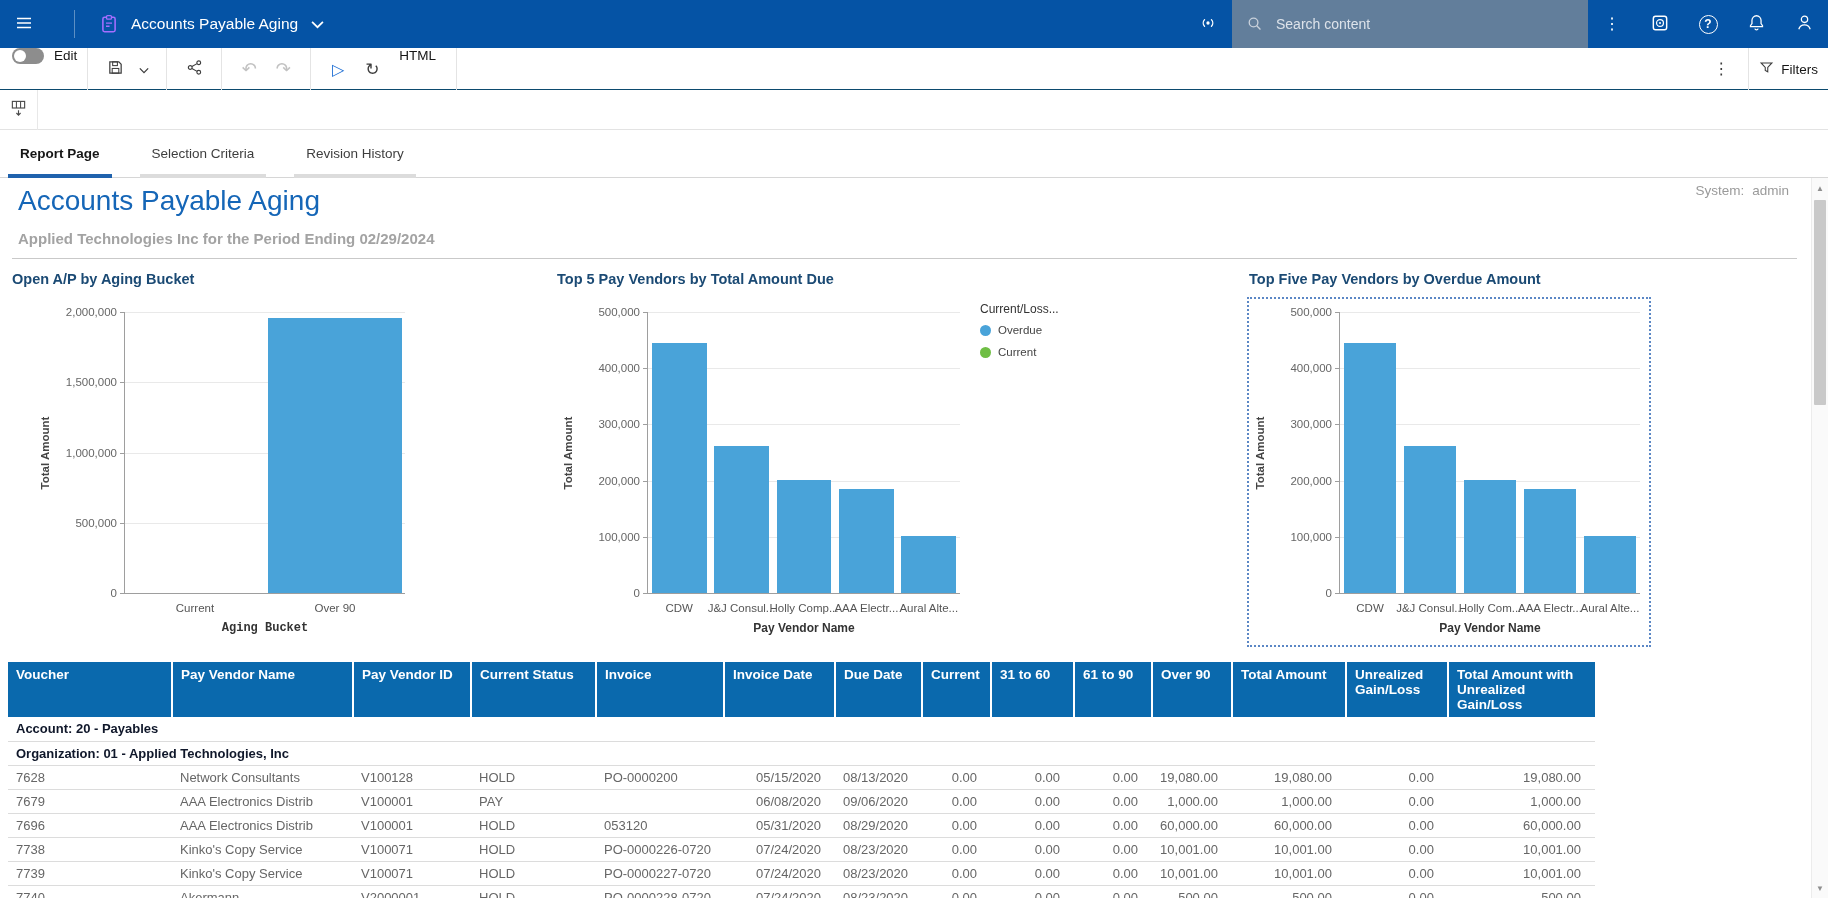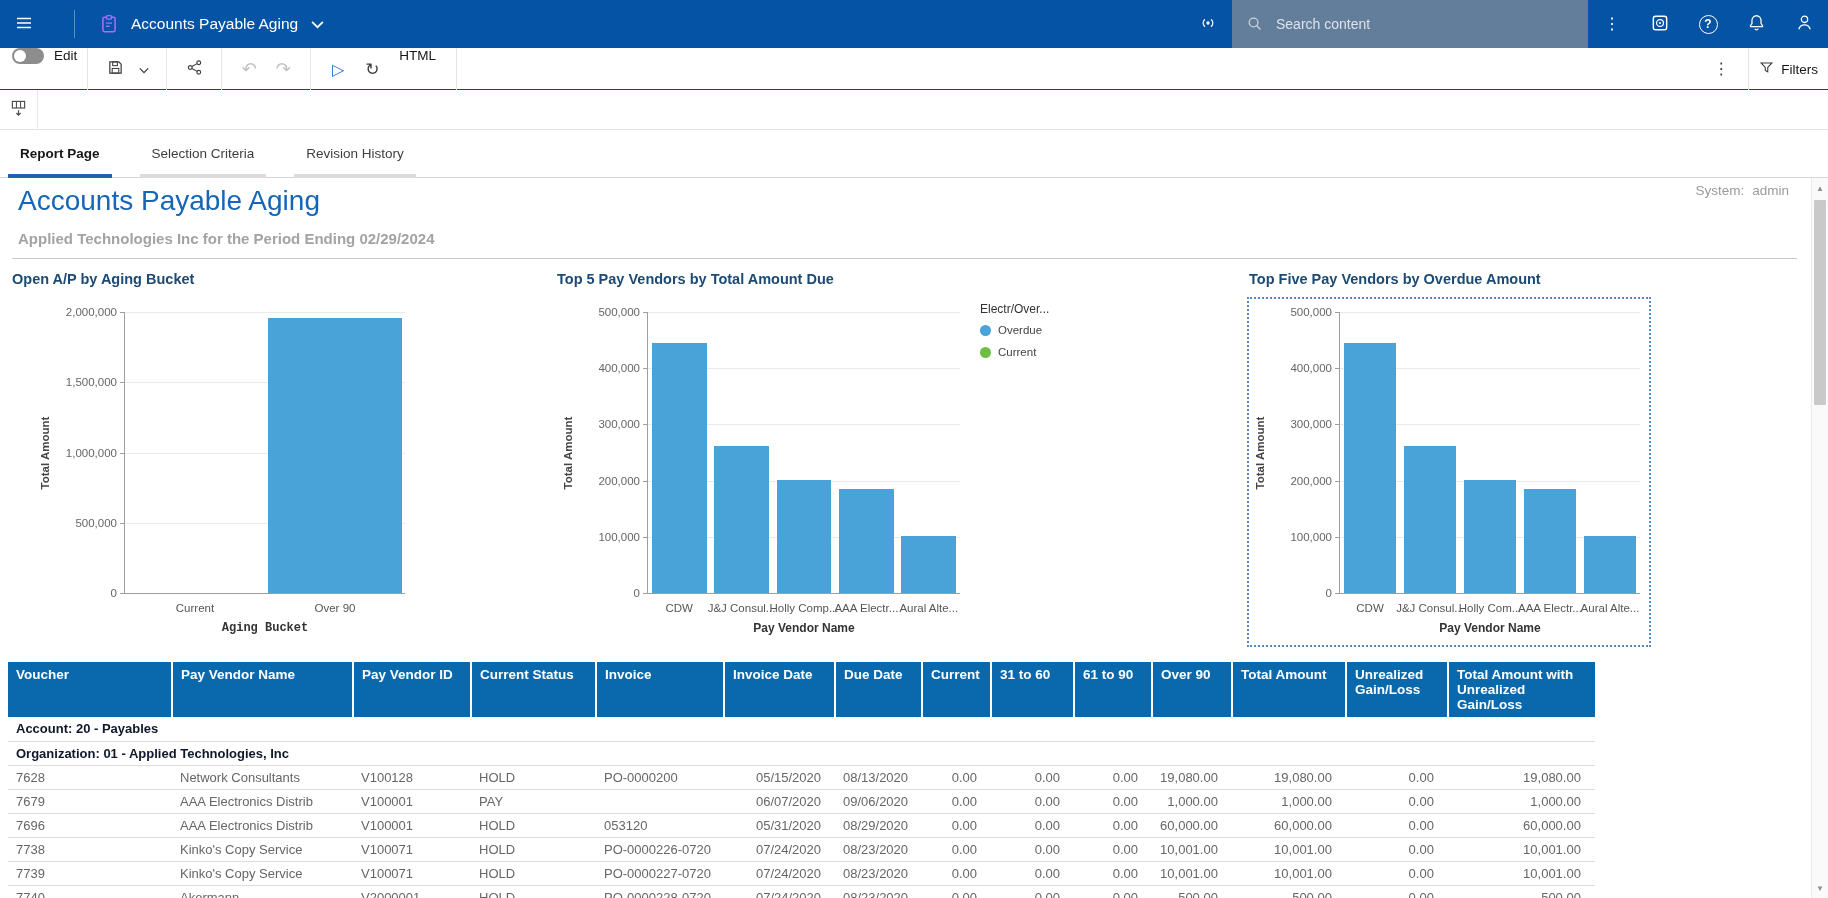--- a/index.html
+++ b/index.html
@@ -314,21 +314,21 @@
         <div class="catlab" style="left: 142.4px; top: 332px; width: 88.4px;">J&amp;J Consul...</div>
         <div class="bar" style="left: 221.544px; top: 210.038px; width: 54.912px; height: 112.962px; background: rgb(73, 163, 217);"></div>
         <div class="catlab" style="left: 204.8px; top: 332px; width: 88.4px;">Holly Comp...</div>
         <div class="bar" style="left: 283.944px; top: 219.03px; width: 54.912px; height: 103.97px; background: rgb(73, 163, 217);"></div>
         <div class="catlab" style="left: 267.2px; top: 332px; width: 88.4px;">AAA Electr...</div>
         <div class="bar" style="left: 346.344px; top: 266.238px; width: 54.912px; height: 56.762px; background: rgb(73, 163, 217);"></div>
         <div class="catlab" style="left: 329.6px; top: 332px; width: 88.4px;">Aural Alte...</div>
         <div class="xtitle" style="left: 93px; top: 351px; width: 312px;">Pay Vendor Name</div>
         <div class="ytitle" style="left: 13px; top: 182.5px;">Total Amount</div>
         <div class="chart-legend" style="left: 425px; top: 32px;">
-          <div class="lt">Electr/Over...</div>
+          <div class="lt">Current/Loss...</div>
           <div class="li">
             <div class="dot" style="background: rgb(73, 163, 217);"></div>
             <span>Overdue</span>
           </div>
           <div class="li">
             <div class="dot" style="background: rgb(111, 190, 68);"></div>
             <span>Current</span>
           </div>
         </div>
       </div>
@@ -409,21 +409,21 @@
             <td class="r">19,080.00</td>
             <td class="r">0.00</td>
             <td class="r">19,080.00</td>
           </tr>
           <tr>
             <td>7679</td>
             <td>AAA Electronics Distrib</td>
             <td>V100001</td>
             <td>PAY</td>
             <td></td>
-            <td class="r">06/07/2020</td>
+            <td class="r">06/08/2020</td>
             <td class="r">09/06/2020</td>
             <td class="r">0.00</td>
             <td class="r">0.00</td>
             <td class="r">0.00</td>
             <td class="r">1,000.00</td>
             <td class="r">1,000.00</td>
             <td class="r">0.00</td>
             <td class="r">1,000.00</td>
           </tr>
           <tr>

